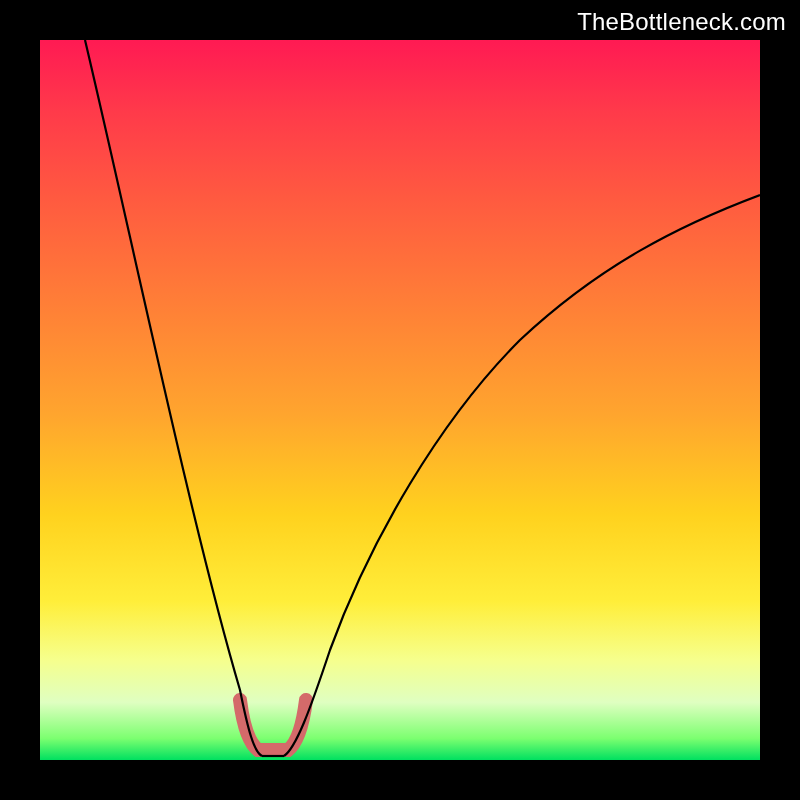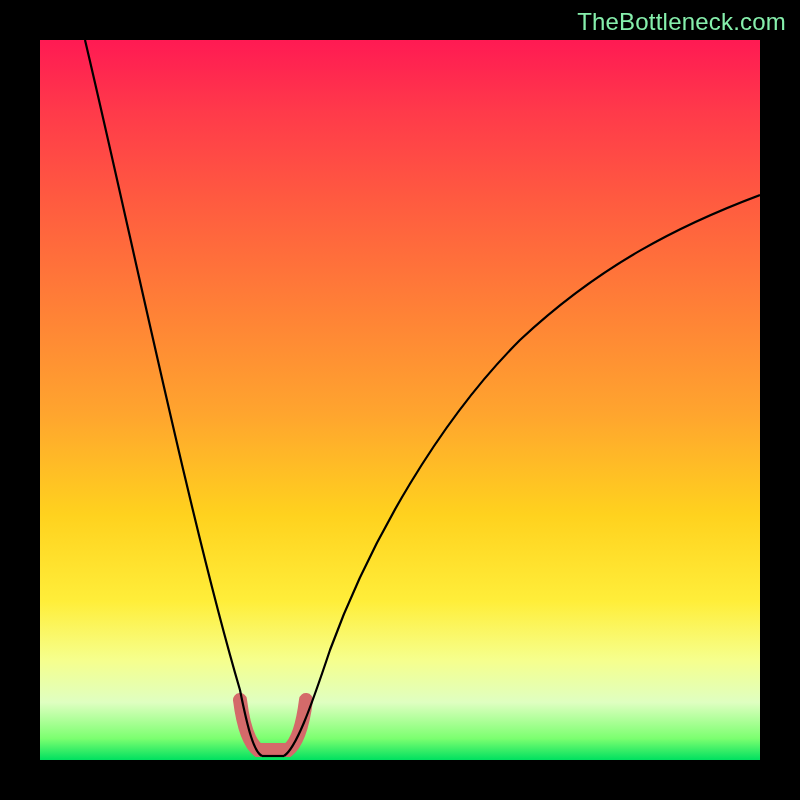--- a/index.html
+++ b/index.html
@@ -38,21 +38,21 @@
       #f6ff8c 86%,
       #dfffc1 92%,
       #7cff70 97%,
       #00e060 100%
     );
   }
   .watermark {
     position: absolute;
     top: 8px;
     right: 14px;
-    color: #86efac;
+    color: #ffffff;
     font-size: 24px;
     letter-spacing: 0.2px;
     font-weight: 400;
   }
   svg.curve {
     position: absolute;
     left: 0;
     top: 0;
     width: 720px;
     height: 720px;

